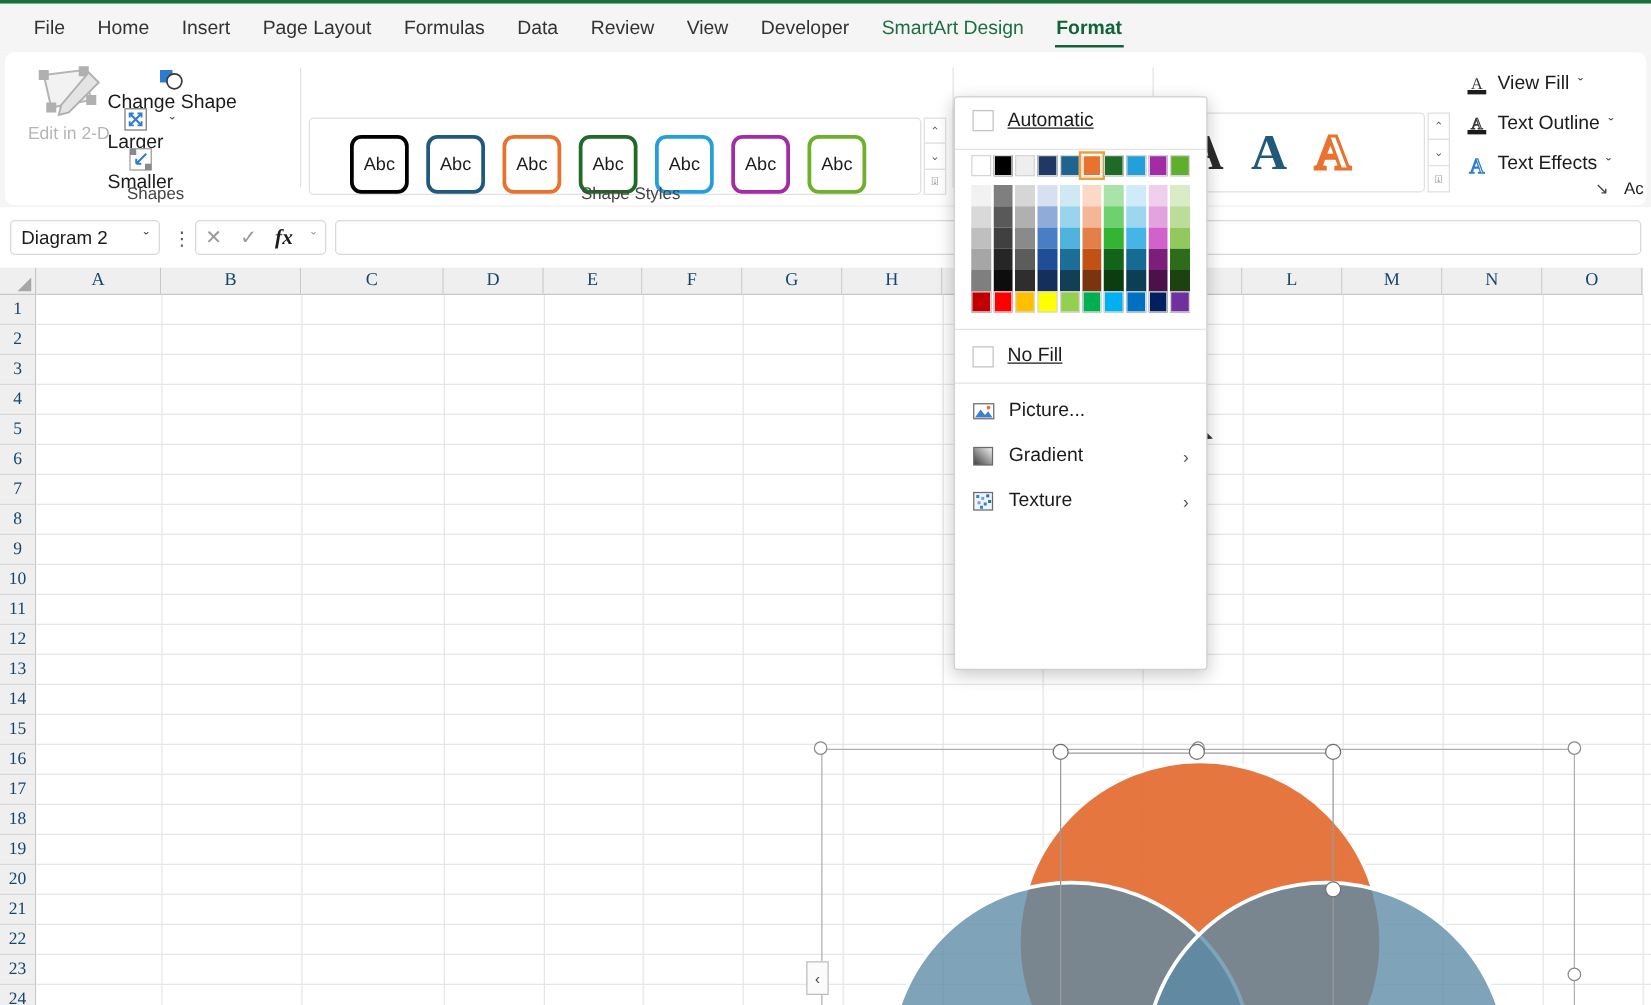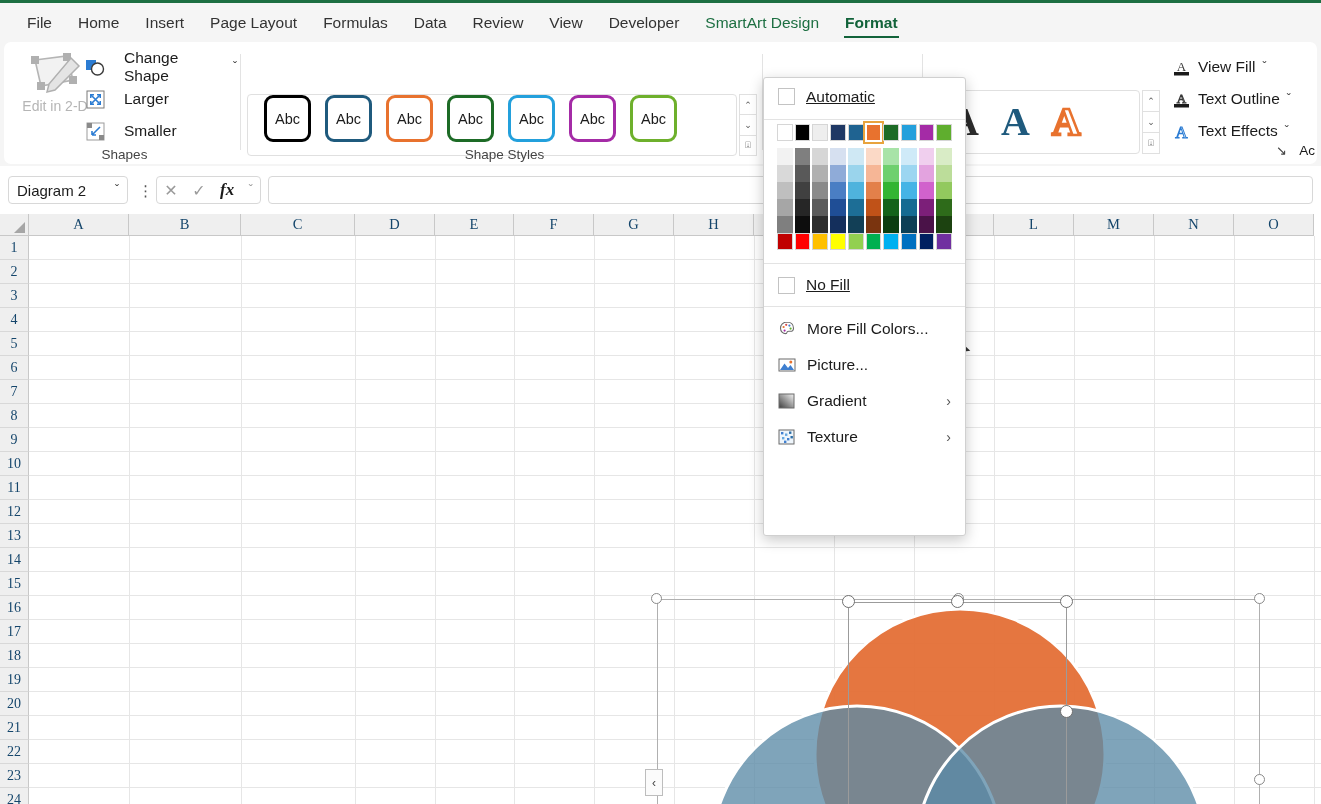--- a/index.html
+++ b/index.html
@@ -41,32 +41,32 @@
   }
   .group-sep { position:absolute; top:12px; width:1px; height:96px; background:#e3e3e3; }
 
   
   .grp-shapes { position:absolute; left:8px; top:4px; width:225px; height:118px; }
   .edit2d {
     position:absolute; left:10px; top:6px; width:66px; text-align:center; color:#b5b5b5; font-size:14px; line-height:17px;
   }
   .edit2d .glyph { display:block; height:46px; }
   .shape-cmd {
-    position:absolute; left:74px; display:flex; align-items:center; gap:19px; font-size:15.5px; color:#1b1b1b; height:26px;
+    position:absolute; left:74px; display:flex; align-items:center; gap:0; font-size:15.5px; color:#1b1b1b; height:26px;flex-direction:column;
   }
   .cmd-ico { width:19px; height:19px; display:inline-block; position:relative; flex:0 0 19px;}
   .grp-label {
     position:absolute; bottom:2px; width:100%; text-align:center; font-size:13.5px; color:#444;
   }
 
   
   .grp-styles { position:absolute; left:243px; top:4px; width:515px; height:118px; }
   .gallery {
     position:absolute; left:0; top:48px; width:490px; height:62px; border:1px solid #e0e0e0; border-radius:4px;
-    display:flex; align-items:flex-start; gap:14px; padding-left:16px; background:#fff;
+    display:flex; align-items:flex-end; gap:14px; padding-left:32px; background:#fff;
   }
   .swatch {
     width:47px; height:47px; border-radius:9px; border:3px solid #000; background:#fff;
     display:flex; align-items:center; justify-content:center; font-size:14.5px; color:#1b1b1b;
   }
   .spin {
     position:absolute; left:492px; top:48px; width:18px; height:62px;
     display:flex; flex-direction:column;
   }
   .spin div {
@@ -585,33 +585,20 @@
         </div>
     </div>
 
     <div class="dd-sep" style="margin-top:13px"></div>
     <div class="dd-item" style="height:34px">
       <span class="chk-box"></span>
       <span class="u">No Fill</span>
     </div>
     <div class="dd-sep"></div>
 
-    <div class="dd-item" style="height:36px">
-      <span class="dd-ico">
-        <svg width="18" height="18" viewBox="0 0 18 18">
-          <path d="M9 2c-4 0-6.5 2.8-6.5 6.2 0 3 2.4 5.4 5 5.4 1.1 0 1.4-.6 1.4-1.2 0-1 .9-1.1 1.9-1.1h1.6c2 0 3.1-1.3 3.1-3.1C15.5 4.6 12.8 2 9 2z" fill="#fff" stroke="#6b6b6b" stroke-width="1.1"></path>
-          <circle cx="5.6" cy="7" r="1.1" fill="#e8722e"></circle>
-          <circle cx="8.2" cy="4.8" r="1.1" fill="#d94a4a"></circle>
-          <circle cx="11.4" cy="5.6" r="1.1" fill="#3f7fd0"></circle>
-          <circle cx="12.6" cy="8.6" r="1.1" fill="#5fae2e"></circle>
-          <circle cx="6.6" cy="10.6" r="1.1" fill="#a42ba6"></circle>
-        </svg>
-      </span>
-      <span>More Fill Colors...</span>
-    </div>
 
     <div class="dd-item" style="height:36px">
       <span class="dd-ico">
         <svg width="18" height="18" viewBox="0 0 18 18">
           <rect x="1" y="3" width="16" height="12" fill="#fff" stroke="#6b6b6b"></rect>
           <path d="M2 14 L6.5 7.5 L10 12 L12.5 9 L16 14 Z" fill="#3f7fd0"></path>
           <circle cx="12.8" cy="6" r="1.5" fill="#e8722e"></circle>
         </svg>
       </span>
       <span>Picture...</span>

